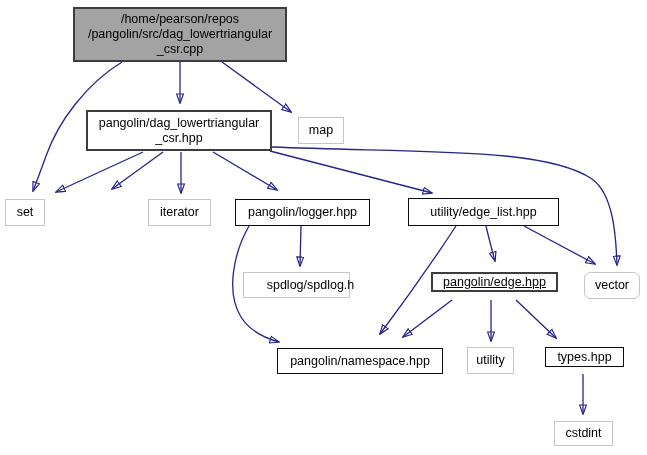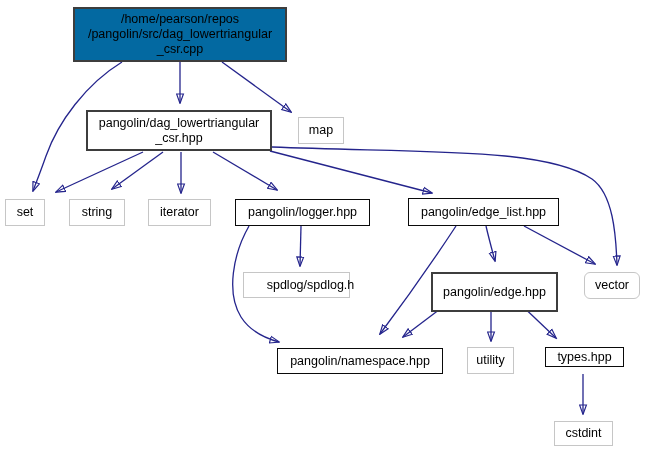--- a/index.html
+++ b/index.html
@@ -41,21 +41,21 @@
     text-align: center;
     white-space: pre;
   }
   .node.sys {
     border-color: #c6c6c6;
   }
   .node.bold {
     border: 2px solid #3d3d3d;
   }
   .node.current {
-    background: #0369a1;
+    background: #a3a3a3;
     border: 2px solid #3d3d3d;
   }
 </style>
 </head>
 <body>
 
 <div class="canvas">
 
   <svg class="edges" width="647" height="455" viewBox="0 0 647 455" xmlns="http://www.w3.org/2000/svg">
     <defs>
@@ -87,31 +87,30 @@
 /pangolin/src/dag_lowertriangular
 _csr.cpp</div>
 
   <div class="node bold" style="left:86px; top:110px; width:186px; height:41px;">pangolin/dag_lowertriangular
 _csr.hpp</div>
 
   <div class="node sys" style="left:298px; top:117px; width:46px; height:27px;">map</div>
 
   <div class="node sys" style="left:5px; top:199px; width:40px; height:27px;">set</div>
 
-  <div class="node sys" style="left:69px; top:199px; width:56px; height:27px;">string</div>
 
   <div class="node sys" style="left:148px; top:199px; width:63px; height:27px;">iterator</div>
 
   <div class="node" style="left:235px; top:199px; width:135px; height:27px;">pangolin/logger.hpp</div>
 
-  <div class="node" style="left:408px; top:198px; width:151px; height:28px;">pangolin/edge_list.hpp</div>
+  <div class="node" style="left:408px; top:198px; width:151px; height:28px;">utility/edge_list.hpp</div>
 
   <div class="node sys" style="left:243px; top:272px; width:107px; height:26px;padding-left:28px;">spdlog/spdlog.h</div>
 
-  <div class="node bold" style="left:431px; top:272px; width:127px; height:40px;">pangolin/edge.hpp</div>
+  <div class="node bold" style="left:431px; top:272px; width:127px; height:20px;text-decoration:underline;">pangolin/edge.hpp</div>
 
   <div class="node sys" style="left:584px; top:272px; width:56px; height:27px;border-radius:6px;">vector</div>
 
   <div class="node" style="left:277px; top:348px; width:166px; height:26px;">pangolin/namespace.hpp</div>
 
   <div class="node sys" style="left:467px; top:347px; width:47px; height:27px;">utility</div>
 
   <div class="node" style="left:545px; top:347px; width:79px; height:20px;">types.hpp</div>
 
   <div class="node sys" style="left:554px; top:421px; width:59px; height:25px;">cstdint</div>

